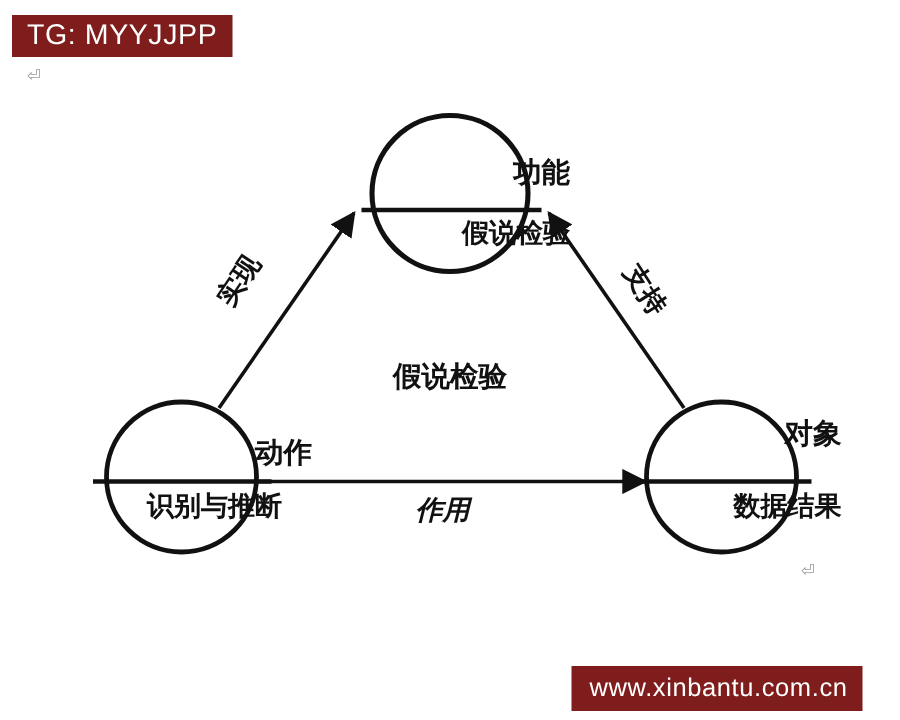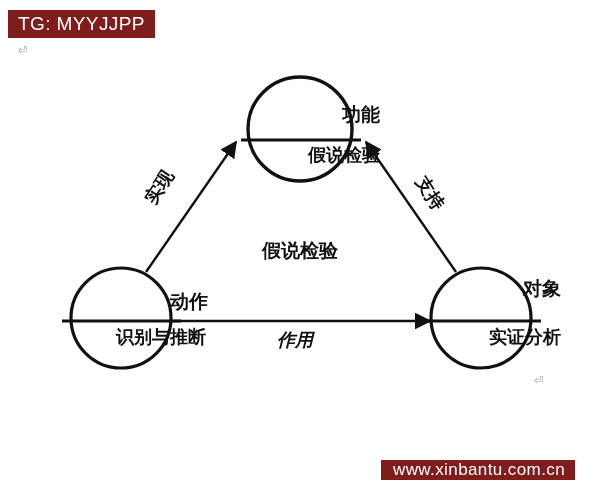--- a/index.html
+++ b/index.html
@@ -39,22 +39,22 @@
   }
   #wm-top {
     left: 8px;
     top: 10px;
     height: 28px;
     padding: 0 10px 0 10px;
     font-size: 19px;
   }
   #wm-bottom {
     left: 381px;
-    top: 460px;
-    height: 20px;
+    top: 444px;
+    height: 30px;
     padding: 0 10px 0 12px;
     font-size: 17px;
   }
 
   
   .node-label {
     position: absolute;
     width: 160px;
     text-align: right;
     font-family: "DejaVu Sans", "Liberation Sans", sans-serif;
@@ -131,24 +131,24 @@
   <g>
     <circle cx="481" cy="318" r="50" fill="#ffffff" stroke="#111111" stroke-width="3.2"></circle>
     <line x1="424" y1="321" x2="541" y2="321" stroke="#111111" stroke-width="3"></line>
   </g>
 </svg>
 
 <div class="node-label node-top-label" style="left:220px; top:102px;">功能</div>
 <div class="node-label node-bottom-label" style="left:220px; top:143px;">假说检验</div>
 
 <div class="node-label node-top-label" style="left:48px; top:289px;">动作</div>
-<div class="node-label node-bottom-label" style="left:46px; top:325px;">识别与推断</div>
+<div class="node-label node-bottom-label" style="left:28px; top:325px;">识别与推断</div>
 
 <div class="node-label node-top-label" style="left:401px; top:276px;">对象</div>
-<div class="node-label node-bottom-label" style="left:401px; top:325px;">实证分析</div>
+<div class="node-label node-bottom-label" style="left:401px; top:325px;">数据结果</div>
 
 <div class="edge-label" style="left:141px; top:175px; transform: rotate(-56deg);">实现</div>
 
 <div class="edge-label" style="left:412px; top:181px; transform: rotate(57deg);">支持</div>
 
 <div class="edge-label" style="left:277px; top:328px;font-style:italic;">作用</div>
 
 <div class="center-label" style="left:200px; top:238px;">假说检验</div>
 
 <div class="pilcrow" style="left:18px; top:44px;">⏎</div>

